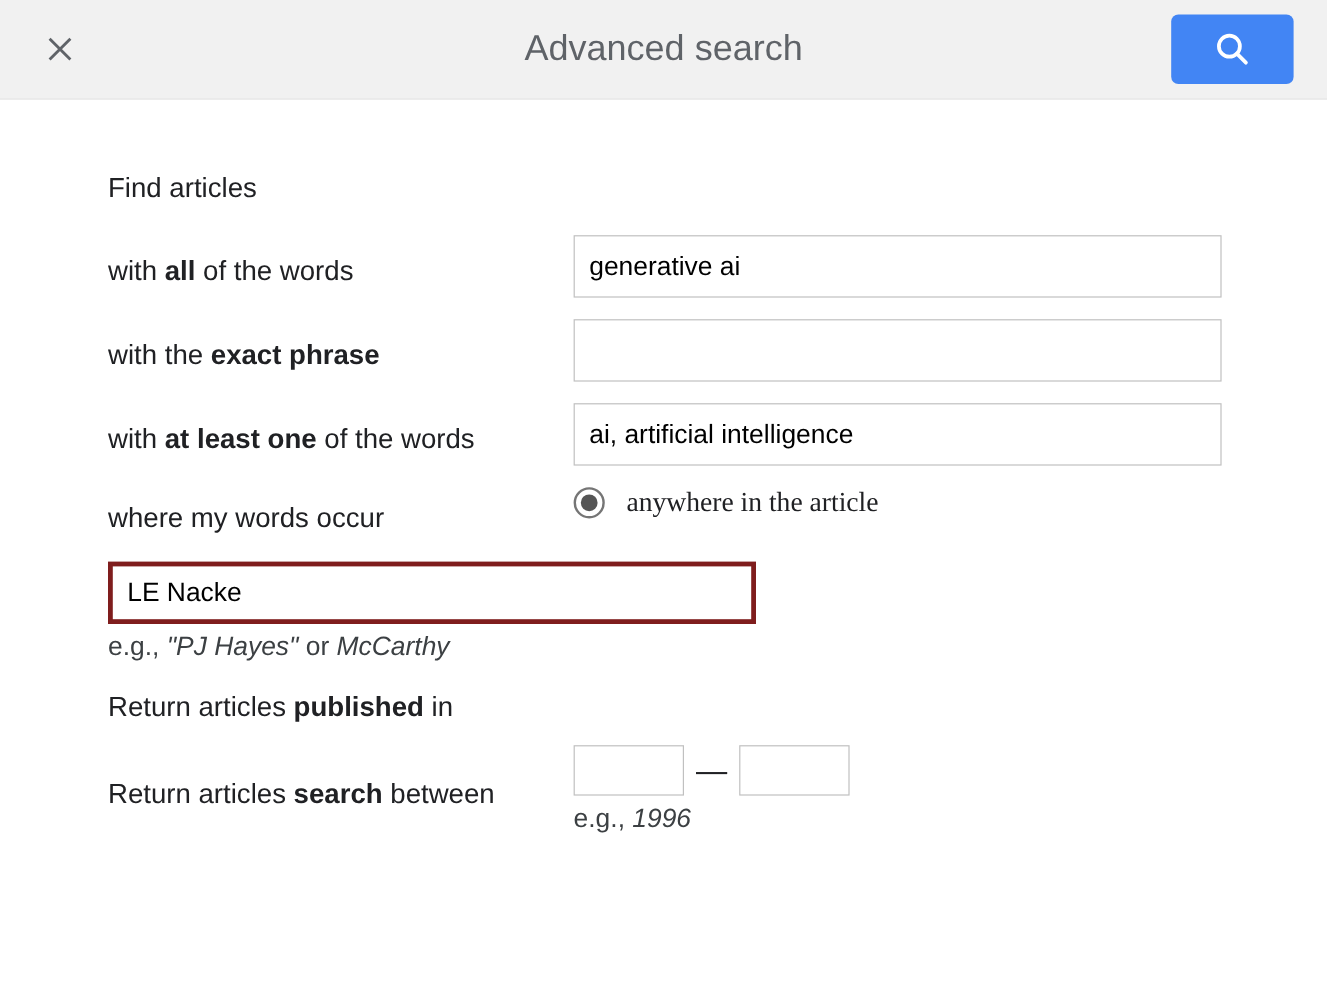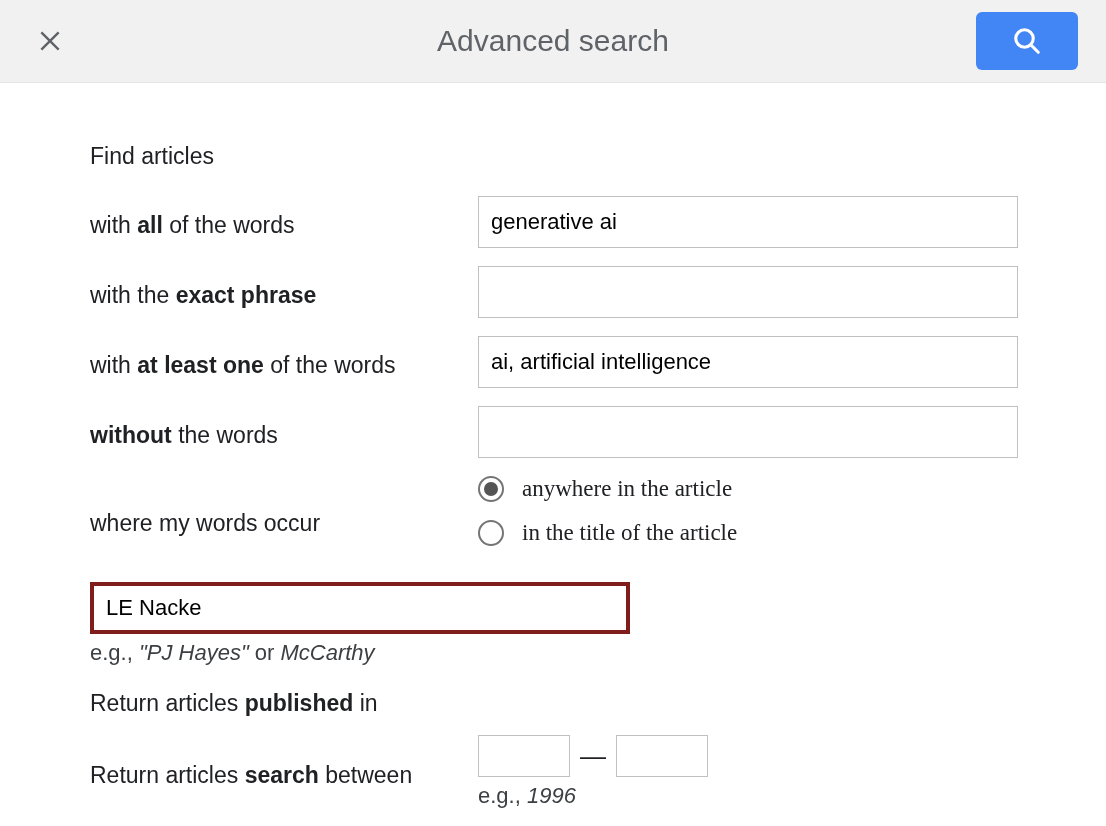--- a/index.html
+++ b/index.html
@@ -152,37 +152,29 @@
     <div class="row">
       <div class="label-col"><span>with the </span><b>exact phrase</b></div>
       <div class="field-col"><input type="text" class="tf" value="" style=""></div>
     </div>
 
     <div class="row">
       <div class="label-col"><span>with </span><b>at least one</b><span> of the words</span></div>
       <div class="field-col"><input type="text" class="tf" value="ai, artificial intelligence" style=""></div>
     </div>
 
-    <div class="row">
-      <div class="label-col"><b>without</b><span> the words</span></div>
-      <div class="field-col"><input type="text" class="tf" value="" style=""></div>
-    </div>
 
     <div class="row">
       <div class="label-col">where my words occur</div>
       <div class="field-col">
         <div class="radio-row">
           <span class="radio-outer">
               <span class="radio-inner"></span>
             </span>
           <span>anywhere in the article</span>
-        </div>
-        <div class="radio-row">
-          <span class="radio-outer"></span>
-          <span>in the title of the article</span>
         </div>
       </div>
     </div>
 
     <div class="row">
       <div class="field-col">
         <input type="text" class="tf focused" value="LE Nacke" style="">
         <div class="hint"><span>e.g., </span><i>"PJ Hayes"</i><span> or </span><i>McCarthy</i></div>
       </div>
     </div>

